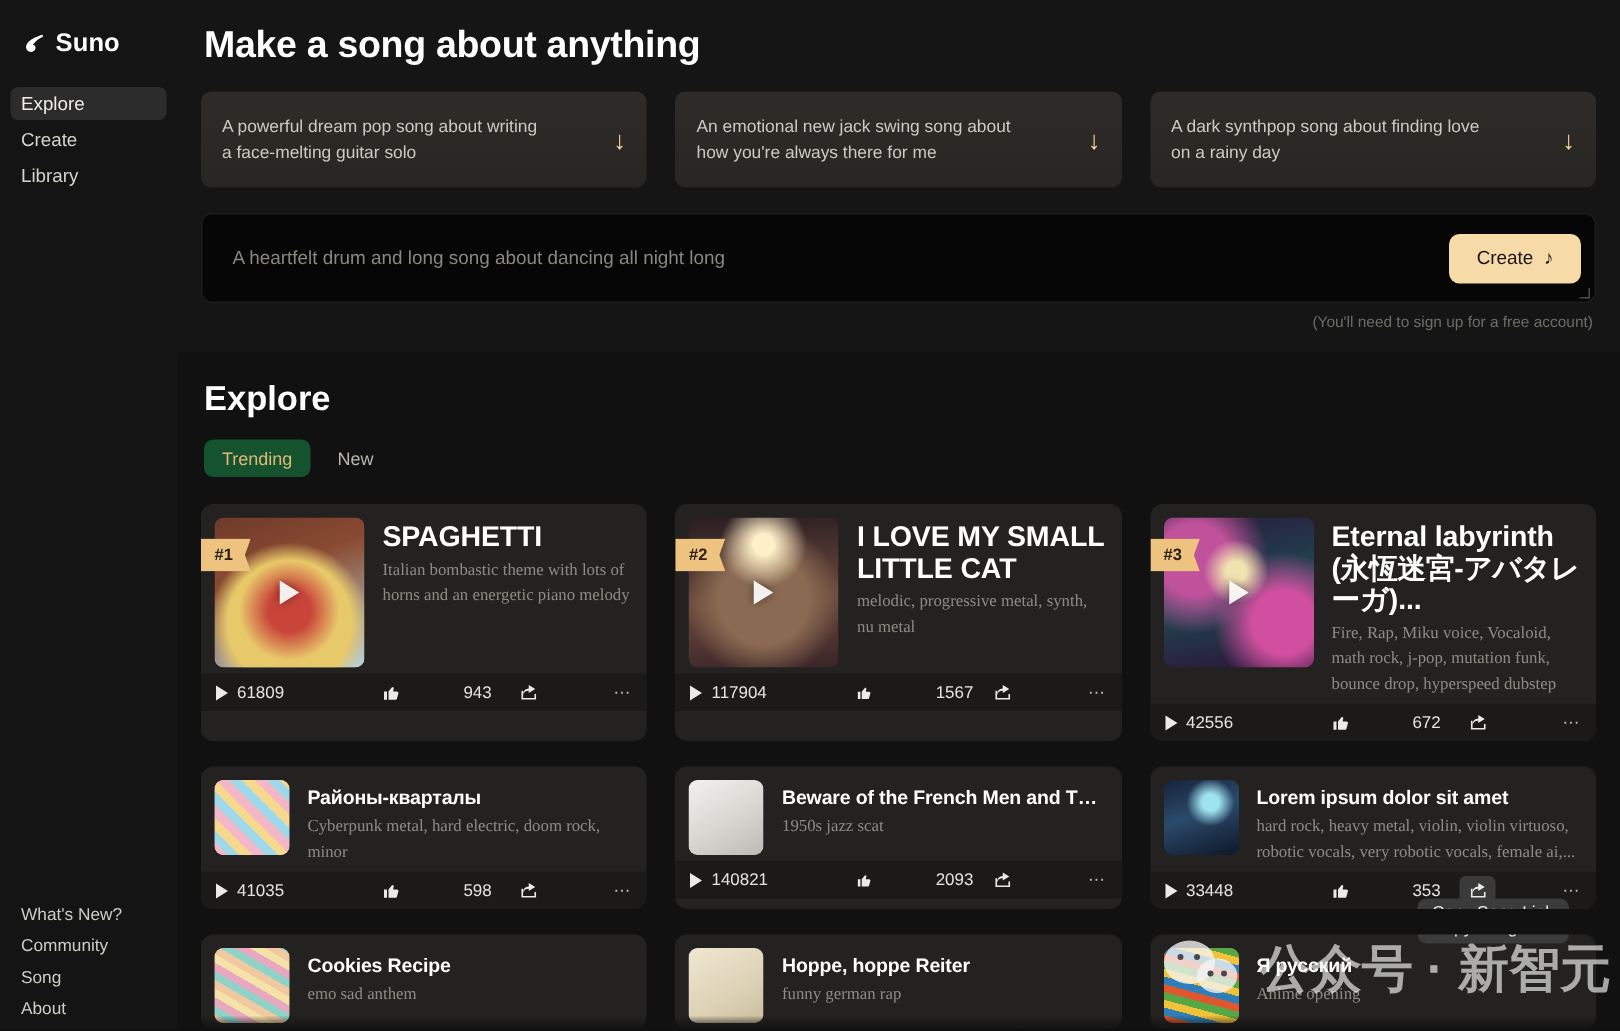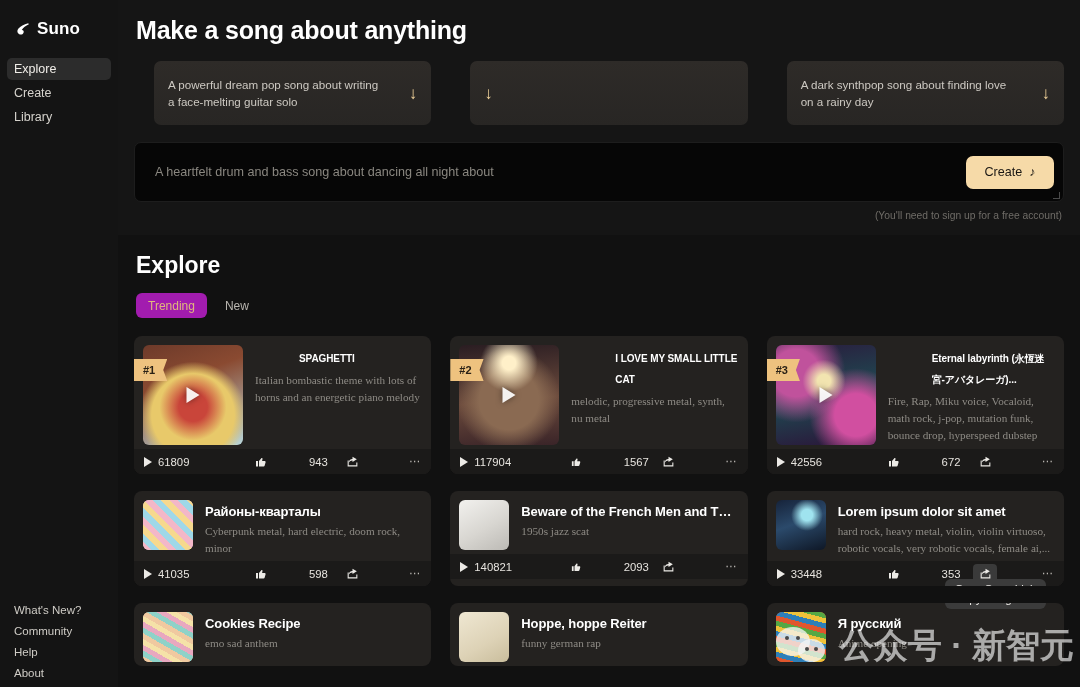--- a/index.html
+++ b/index.html
@@ -54,21 +54,20 @@
   .hero-title {
     color: #ffffff; font-size: 25px; font-weight: 700; letter-spacing: -.2px;
     margin: 4px 0 16px 2px;
   }
   .prompt-row { display: flex; gap: 19px; }
   .prompt-card {
     flex: 1; height: 64px; border-radius: 7px;
     background: linear-gradient(180deg,#2e2b28 0%,#282624 100%);
     display: flex; align-items: center; justify-content: space-between;
     padding: 0 14px 0 14px;
-    margin-left: 20px;
   }
   .prompt-text {
     color: #cdc9c2; font-size: 11.6px; line-height: 17px; max-width: 218px;
   }
   .arrow-down { color: #f3d49c; font-size: 17px; line-height: 1; }
 
   .composer-wrap { margin-top: 17px; position: relative; }
   .composer {
     height: 60px; background: #060606; border-radius: 7px;
     display: flex; align-items: center; padding: 0 9px 0 20px;
@@ -90,21 +89,21 @@
   }
 
   
   .explore { padding: 14px 16px 0 16px; }
   .explore-title { color: #ffffff; font-size: 23px; font-weight: 700; margin: 3px 0 0 2px; }
   .tabs { display: flex; gap: 6px; margin: 14px 0 0 2px; }
   .tab {
     height: 25px; padding: 0 12px; border-radius: 6px;
     display: flex; align-items: center; font-size: 12px; color: #b9b6b0; cursor: pointer;
   }
-  .tab.active { background: #a21caf; color: #e0b87c; }
+  .tab.active { background: #14532d; color: #e0b87c; }
 
   .grid {
     display: grid; grid-template-columns: repeat(3, 1fr);
     gap: 17px 19px; margin-top: 18px;
   }
 
   
   .song-card {
     background: #242220; border-radius: 8px; overflow: hidden; position: relative;
   }
@@ -130,21 +129,21 @@
   }
   .rank-badge::after {
     content: ""; position: absolute; left: 0; bottom: -5px;
     border-left: 9px solid #9a7e4f; border-bottom: 5px solid transparent;
   }
   .card-meta { flex: 1; min-width: 0; padding-top: 3px; }
   .card-title {
     color: #ffffff; font-weight: 700; letter-spacing: -.1px;
     overflow: hidden;
   }
-  .card-title.lg { font-size: 10px; line-height: 21px; margin-left: 44px; }
+  .card-title.lg { font-size: 19px; line-height: 21px; }
   .card-title.sm { font-size: 13px; line-height: 17px; white-space: nowrap; text-overflow: ellipsis; }
   .card-desc { color: #8e8b85; font-size: 11.2px; line-height: 17px; margin-top: 3px; font-family: Liberation Serif, serif; }
 
   .card-actions {
     display: flex; align-items: center; height: 25px;
     background: #1b1a19; padding: 0 10px; gap: 0;
   }
   .act { display: flex; align-items: center; gap: 6px; color: #e6e3de; font-size: 11.3px; text-align: center; }
   .act-plays { width: 40%; }
   .act-likes { width: 28%; gap: 42px; }
@@ -243,47 +242,48 @@
         <span>Create</span>
       </div>
       <div class="nav-item">
         <span>Library</span>
       </div>
     </nav>
 
     <div class="sidebar-bottom">
       <a class="sub-link">What's New?</a>
       <a class="sub-link">Community</a>
-      <a class="sub-link">Help</a>
+      <a class="sub-link">Song</a>
       <a class="sub-link">About</a>
     </div>
   </aside>
 
   <main class="main">
 
     <section class="hero">
       <h1 class="hero-title">Make a song about anything</h1>
 
       <div class="prompt-row">
         <div class="prompt-card">
           <div class="prompt-text">A powerful dream pop song about writing a face-melting guitar solo</div>
           <span class="arrow-down">↓</span>
         </div>
         <div class="prompt-card">
+          <div class="prompt-text">An emotional new jack swing song about how you're always there for me</div>
           <span class="arrow-down">↓</span>
         </div>
         <div class="prompt-card">
           <div class="prompt-text">A dark synthpop song about finding love on a rainy day</div>
           <span class="arrow-down">↓</span>
         </div>
       </div>
 
       <div class="composer-wrap">
         <div class="composer">
-          <div class="composer-placeholder">A heartfelt drum and bass song about dancing all night about</div>
+          <div class="composer-placeholder">A heartfelt drum and long song about dancing all night long</div>
           <button class="create-btn">
             <span>Create</span>
             <span>♪</span>
           </button>
         </div>
         <div class="resize-grip"></div>
       </div>
 
       <div class="hint">(You'll need to sign up for a free account)</div>
     </section>

